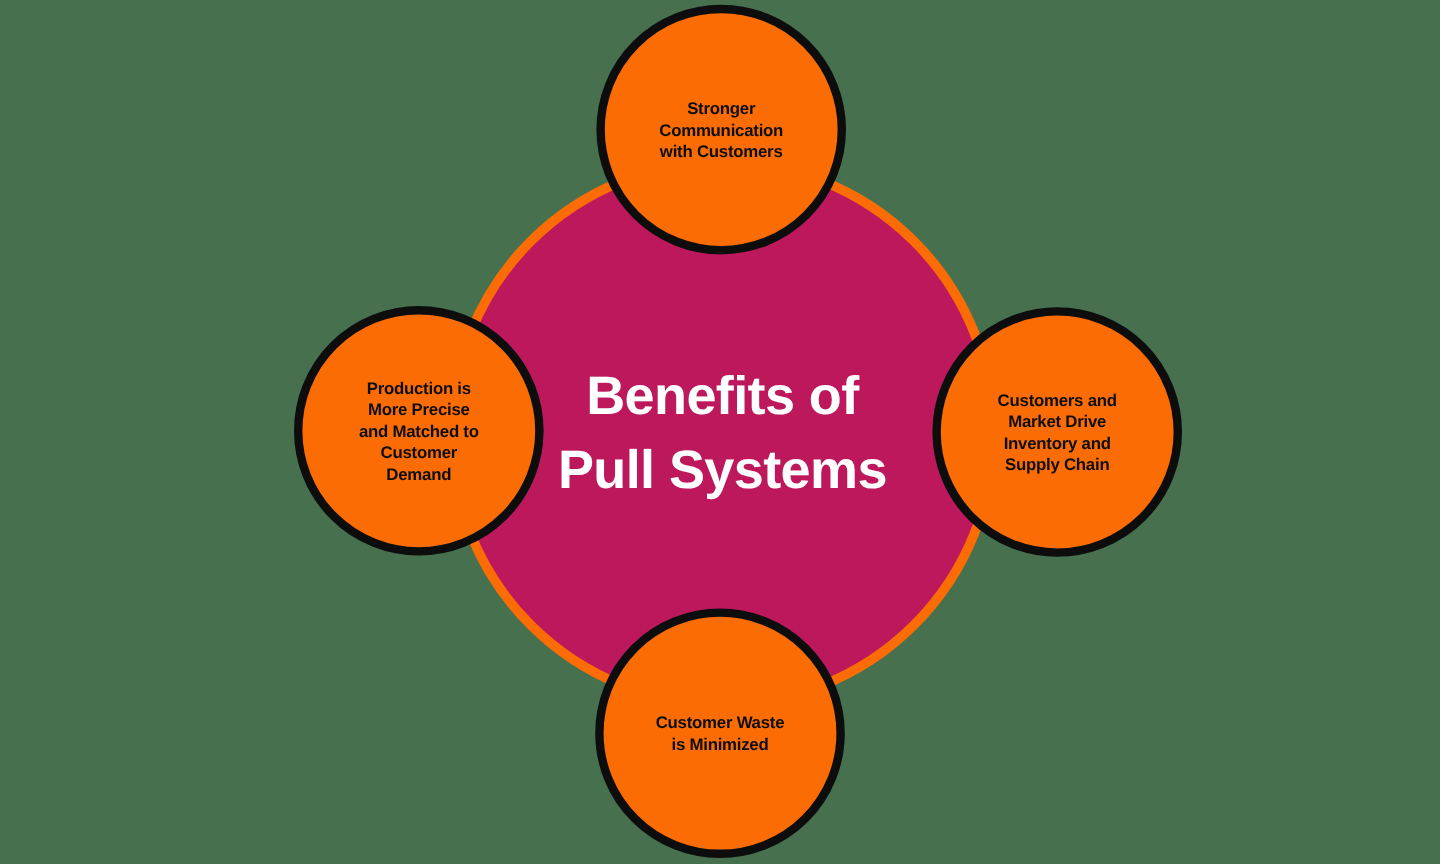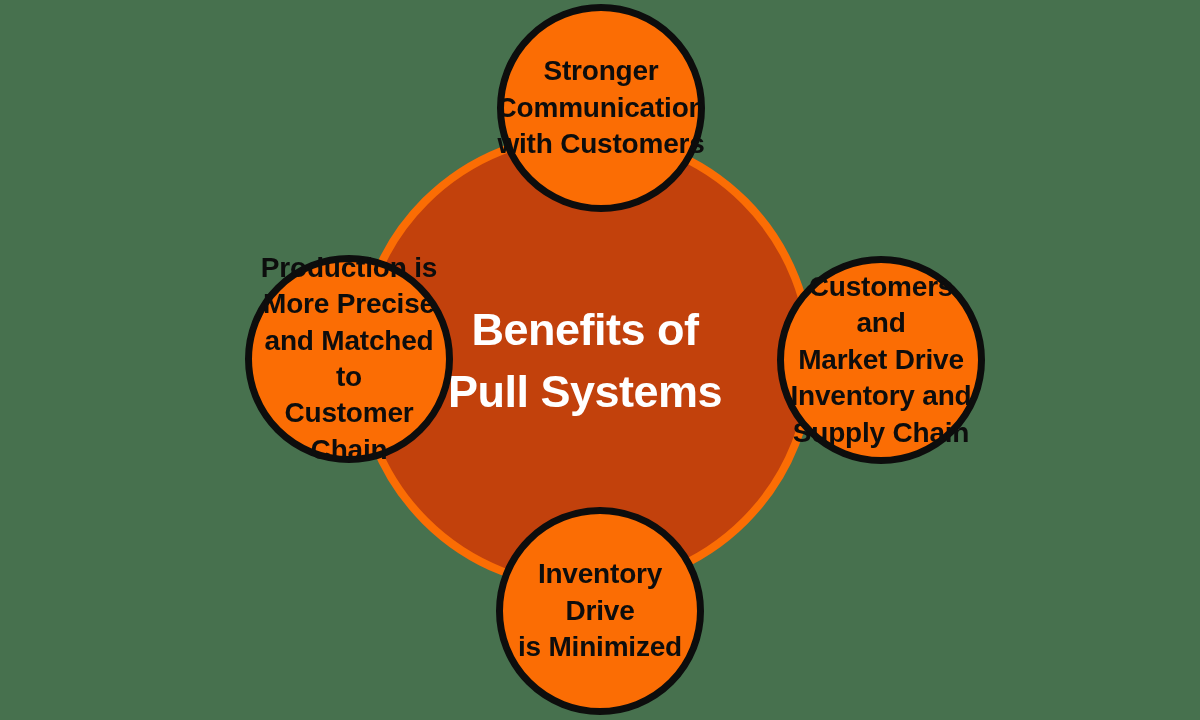--- a/index.html
+++ b/index.html
@@ -15,43 +15,43 @@
   }
   .circle {
     position: absolute;
     border-radius: 50%;
     display: flex;
     align-items: center;
     justify-content: center;
     text-align: center;
   }
   .center-circle {
-    left: 355px; top: 131px;
+    left: 372px; top: 131px;
     width: 460px; height: 460px;
-    background: #c2410c;
+    background: #be185d;
     border: 8px solid #FB6D04;
     z-index: 1;
   }
   .center-title {
     color: #FFFFFF;
     font-size: 45px;
     font-weight: bold;
     line-height: 1.38;
     letter-spacing: -0.5px;
     white-space: pre-line;
   }
   .node {
     width: 208px; height: 208px;
     background: #FB6D04;
     border: 7px solid #0D0D0D;
     z-index: 2;
   }
   .node-label {
     color: #0D0D0D;
-    font-size: 28px;
+    font-size: 14px;
     font-weight: bold;
     line-height: 1.3;
     letter-spacing: -0.2px;
     white-space: pre-line;
     padding: 0 4px;
   }
   .node-top    { left: 497px; top: 4px; }
   .node-right  { left: 777px; top: 256px; }
   .node-bottom { left: 496px; top: 507px; }
   .node-left   { left: 245px; top: 255px; }
@@ -73,25 +73,25 @@
   </div>
 
   <div class="circle node node-right">
     <div class="node-label">Customers and
 Market Drive
 Inventory and
 Supply Chain</div>
   </div>
 
   <div class="circle node node-bottom">
-    <div class="node-label">Inventory Drive
+    <div class="node-label">Customer Waste
 is Minimized</div>
   </div>
 
   <div class="circle node node-left">
     <div class="node-label">Production is
 More Precise
 and Matched to
 Customer
-Chain</div>
+Demand</div>
   </div>
 
 </div>
 
 </body></html>

